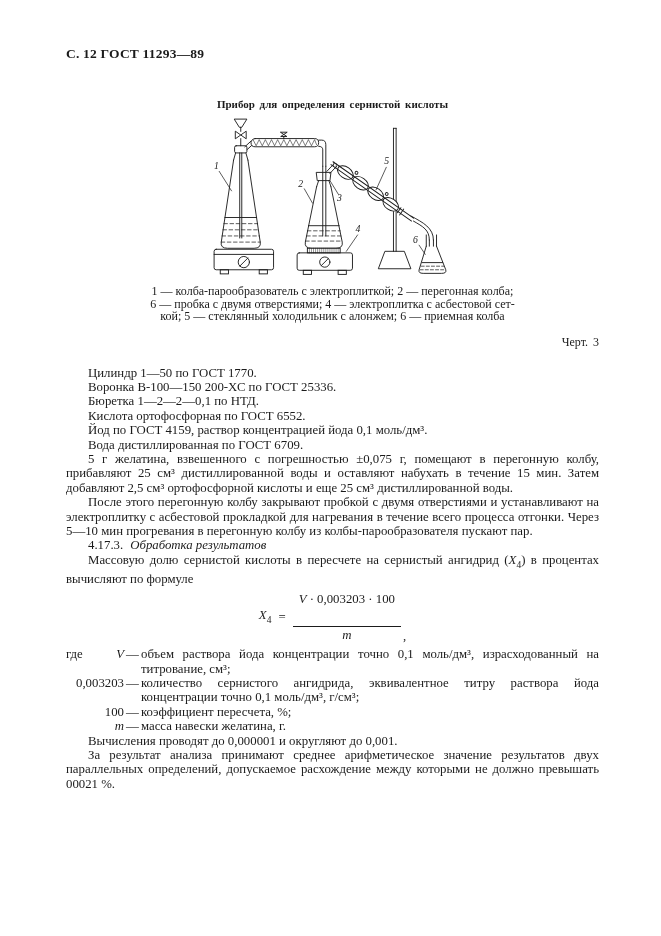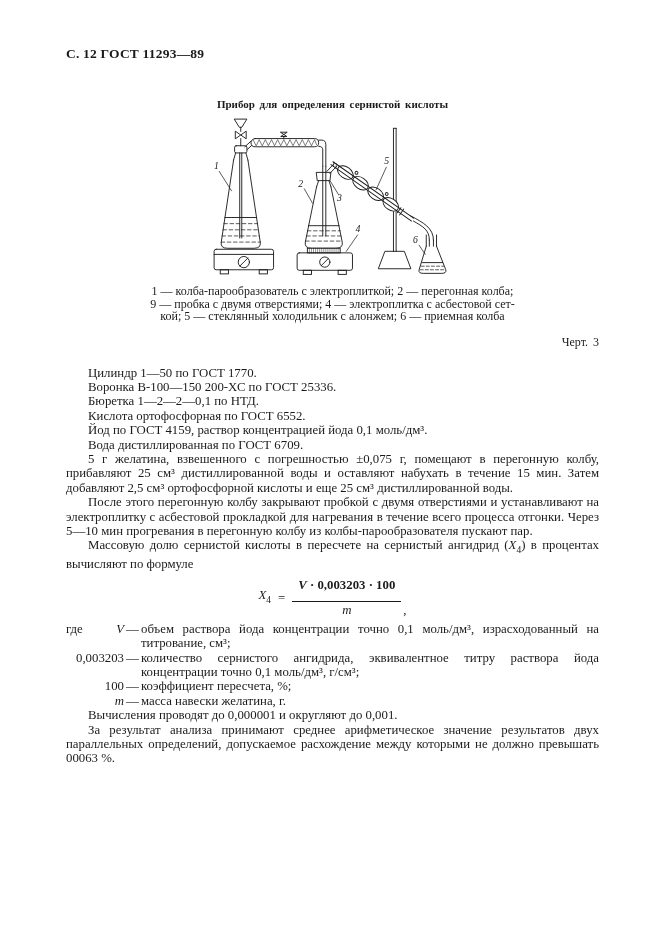--- a/index.html
+++ b/index.html
@@ -16,21 +16,21 @@
   .fig-wrap svg{display:inline-block;}
   .caption{text-align:center;font-size:12px;line-height:12.5px;margin-top:2px;}
   .chert{text-align:right;font-size:12px;margin-top:12px;word-spacing:2px;}
   .bodytext{margin-top:16px;font-size:12.8px;line-height:14.4px;}
   .bodytext p{margin:0;text-indent:22px;}
   p.para{text-align:justify;}
   .sec-num{margin-right:7px;}
   .formula{display:flex;justify-content:center;align-items:center;margin:6px 0 4px;text-indent:0;}
   .f-eq{margin:0 7px;}
   .frac{display:inline-flex;flex-direction:column;align-items:center;line-height:15px;}
-  .frac .fnum{padding:0 6px 8px;border-bottom:1px solid #1b1b1b;font-weight:bold;}
+  .frac .fnum{padding:0 6px 19px;border-bottom:1px solid #1b1b1b;}
   .frac .fden{padding-top:1px;}
   .f-tail{align-self:flex-end;margin-left:2px;}
   .where{position:relative;}
   .w-lead{position:absolute;left:0;top:0;}
   .w-row{display:flex;}
   .w-term{flex:0 0 58px;text-align:right;}
   .w-dash{flex:0 0 17px;text-align:center;}
   .w-def{flex:1;text-align:justify;}
   sub{font-size:9.5px;}
   .dg-label{font-style:italic;font-size:9.5px;font-family:"Liberation Serif","DejaVu Serif",serif;}
@@ -173,38 +173,39 @@
         <text x="124" y="84">3</text>
         <text x="142" y="114">4</text>
         <text x="170" y="48">5</text>
         <text x="198" y="125">6</text>
       </g>
     </svg>
   </div>
 
   <div class="caption">
     <div>1 — колба-парообразователь с электроплиткой; 2 — перегонная колба;</div>
-    <div>9 — пробка с двумя отверстиями; 4 — электроплитка с асбестовой сет-</div>
+    <div>6 — пробка с двумя отверстиями; 4 — электроплитка с асбестовой сет-</div>
     <div>кой; 5 — стеклянный холодильник с алонжем; 6 — приемная колба</div>
   </div>
 
   <div class="chert">Черт. 3</div>
 
   <div class="bodytext">
     <p>Цилиндр 1—50 по ГОСТ 1770.</p>
     <p>Воронка В-100—150 200-ХС по ГОСТ 25336.</p>
     <p>Бюретка 1—2—2—0,1 по НТД.</p>
     <p>Кислота ортофосфорная по ГОСТ 6552.</p>
     <p>Йод по ГОСТ 4159, раствор концентрацией йода 0,1 моль/дм³.</p>
     <p>Вода дистиллированная по ГОСТ 6709.</p>
 
 
     <p class="para">5 г желатина, взвешенного с погрешностью ±0,075 г, помещают в перегонную колбу, прибавляют 25 см³ дистиллированной воды и оставляют набухать в течение 15 мин. Затем добавляют 2,5 см³ ортофосфорной кислоты и еще 25 см³ дистиллированной воды.</p>
     <p class="para">После этого перегонную колбу закрывают пробкой с двумя отверстиями и устанавливают на электроплитку с асбестовой прокладкой для нагревания в течение всего процесса отгонки. Через 5—10 мин прогревания в перегонную колбу из колбы-парообразователя пускают пар.</p>
 
+    <p><span class="sec-num">4.17.3.</span><i>Обработка результатов</i></p>
 
     <p class="para"><span>Массовую долю сернистой кислоты в пересчете на сернистый ангидрид (</span><i>X</i><sub>4</sub><span>) в процентах вычисляют по формуле</span></p>
 
     <div class="formula">
       <span class="f-lhs"><i>X</i><sub>4</sub></span>
       <span class="f-eq">=</span>
       <span class="frac">
         <span class="fnum"><i>V</i><span> · 0,003203 · 100</span></span>
         <span class="fden"><i>m</i></span>
       </span>
@@ -229,16 +230,16 @@
         <span class="w-def">коэффициент пересчета, %;</span>
       </div>
       <div class="w-row">
         <span class="w-term"><i>m</i></span>
         <span class="w-dash">—</span>
         <span class="w-def">масса навески желатина, г.</span>
       </div>
     </div>
 
     <p>Вычисления проводят до 0,000001 и округляют до 0,001.</p>
-    <p class="para">За результат анализа принимают среднее арифметическое значение результатов двух параллельных определений, допускаемое расхождение между которыми не должно превышать 00063 %.</p>
+    <p class="para">За результат анализа принимают среднее арифметическое значение результатов двух параллельных определений, допускаемое расхождение между которыми не должно превышать 00021 %.</p>
   </div>
 
 </div>
 
 </body></html>

